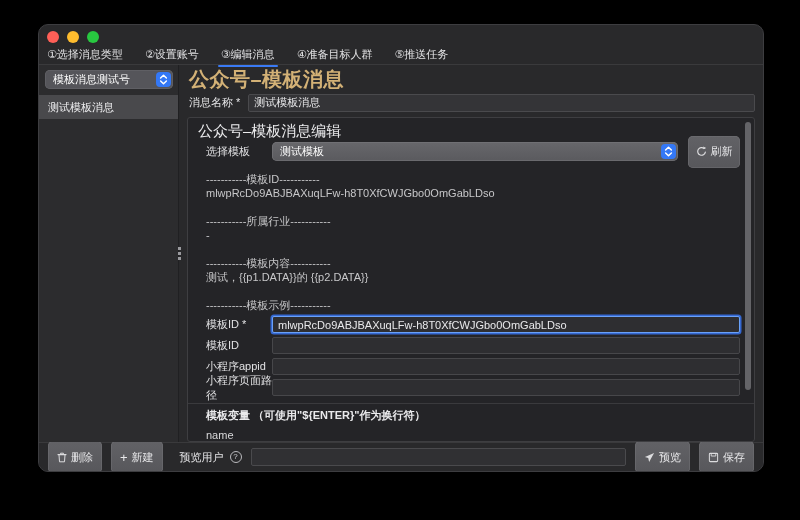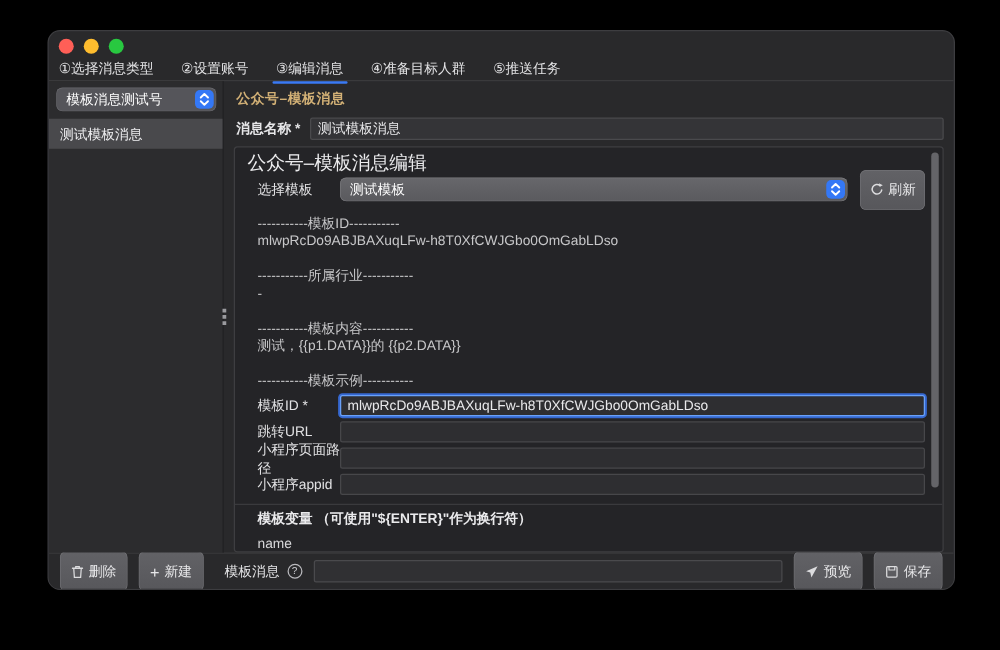--- a/index.html
+++ b/index.html
@@ -35,26 +35,26 @@
   .side-list { flex:1; }
   .side-item { height:24px; display:flex; align-items:center; padding-left:9px;
     font-size:11px; color:#f0f0f2; }
   .side-item.selected { background:#49494c; }
 
   .splitter { position:absolute; left:137px; top:50%; margin-top:-9px; width:7px; height:18px;
     display:flex; flex-direction:column; align-items:center; justify-content:center; gap:2px; }
   .splitter i { width:3px; height:3px; background:#9a9a9e; display:block; }
 
   .main { flex:1; min-width:0; display:flex; flex-direction:column; padding:0 8px; }
-  .page-title { font-size:11px; line-height:20px; font-weight:bold; color:#d3b176;
+  .page-title { font-size:20px; line-height:20px; font-weight:bold; color:#d3b176;
     margin:4px 0 4px 2px; letter-spacing:.5px; }
 
   .name-row { display:flex; align-items:center; gap:8px; margin:0 0 5px 2px; height:19px; flex:0 0 auto; }
   .lbl { font-size:11px; color:#e6e6e8; white-space:nowrap; }
-  .lbl.b { font-weight:bold; }
+  .lbl.b { font-weight:normal; }
   input.ti { background:#343437; border:1px solid #4a4a4d; border-radius:2px; color:#e9e9eb;
     font-size:11px; font-family:inherit; height:18px; padding:0 5px; outline:none; width:100%; }
 
   
   .panel { flex:1 1 auto; min-height:0; position:relative; overflow:hidden;
     border:1px solid #3e3e41; border-radius:3px; background:#242427;
     display:flex; flex-direction:column; }
   .panel-title { font-size:15px; line-height:13px; font-weight:normal; color:#ececee; padding:6px 10px 5px; }
 
   .select-row { display:flex; align-items:center; height:19px; margin:0 14px 6px 18px; flex:0 0 auto; }
@@ -181,29 +181,29 @@
 -----------模板内容-----------
 测试，{{p1.DATA}}的 {{p2.DATA}}
 
 -----------模板示例-----------</div>
 
           <div class="field-row">
             <span class="row-label">模板ID *</span>
             <input class="ti focused" type="text" value="mlwpRcDo9ABJBAXuqLFw-h8T0XfCWJGbo0OmGabLDso" style="">
           </div>
           <div class="field-row">
-            <span class="row-label">跳转URL</span>
+            <span class="row-label">模板ID</span>
             <input class="ti" type="text" value="" style="">
           </div>
           <div class="field-row">
+            <span class="row-label">小程序appid</span>
+            <input class="ti" type="text" value="" style="">
+          </div>
+          <div class="field-row">
             <span class="row-label">小程序页面路径</span>
-            <input class="ti" type="text" value="" style="">
-          </div>
-          <div class="field-row">
-            <span class="row-label">小程序appid</span>
             <input class="ti" type="text" value="" style="">
           </div>
 
           <div class="vars">
             <div class="vars-title">模板变量 （可使用"${ENTER}"作为换行符）</div>
             <div class="vars-head">
               <span class="col">name</span>
               <span class="col">value</span>
               <span class="col">value</span>
               <button class="btn wbtn">自动填充</button>
@@ -224,21 +224,21 @@
             <path d="M3.6 2.4 V1.2 h2.8 v1.2" stroke="#dcdcde" stroke-width="1.0" fill="none"></path>
             <path d="M2 2.8 l0.5 7 h5 l0.5 -7" stroke="#dcdcde" stroke-width="1.0" fill="none"></path>
           </svg>
         </span>
         <span>删除</span>
       </button>
       <button class="btn">
         <span class="icon-svg" style="font-size:13px;line-height:11px;">+</span>
         <span>新建</span>
       </button>
-      <span class="lbl" style="margin-left:8px">模板消息</span>
+      <span class="lbl" style="margin-left:8px">预览用户</span>
       <span class="help-circle">?</span>
       <span class="bb-input">
         <input class="ti" type="text" value="" style="">
       </span>
       <button class="btn">
         <span class="icon-svg">
           <svg width="11" height="11" viewBox="0 0 12 12">
             <path d="M11 1 L1 5.4 L4.6 6.6 L5.6 10.8 L11 1 Z" fill="#dcdcde"></path>
           </svg>
         </span>

